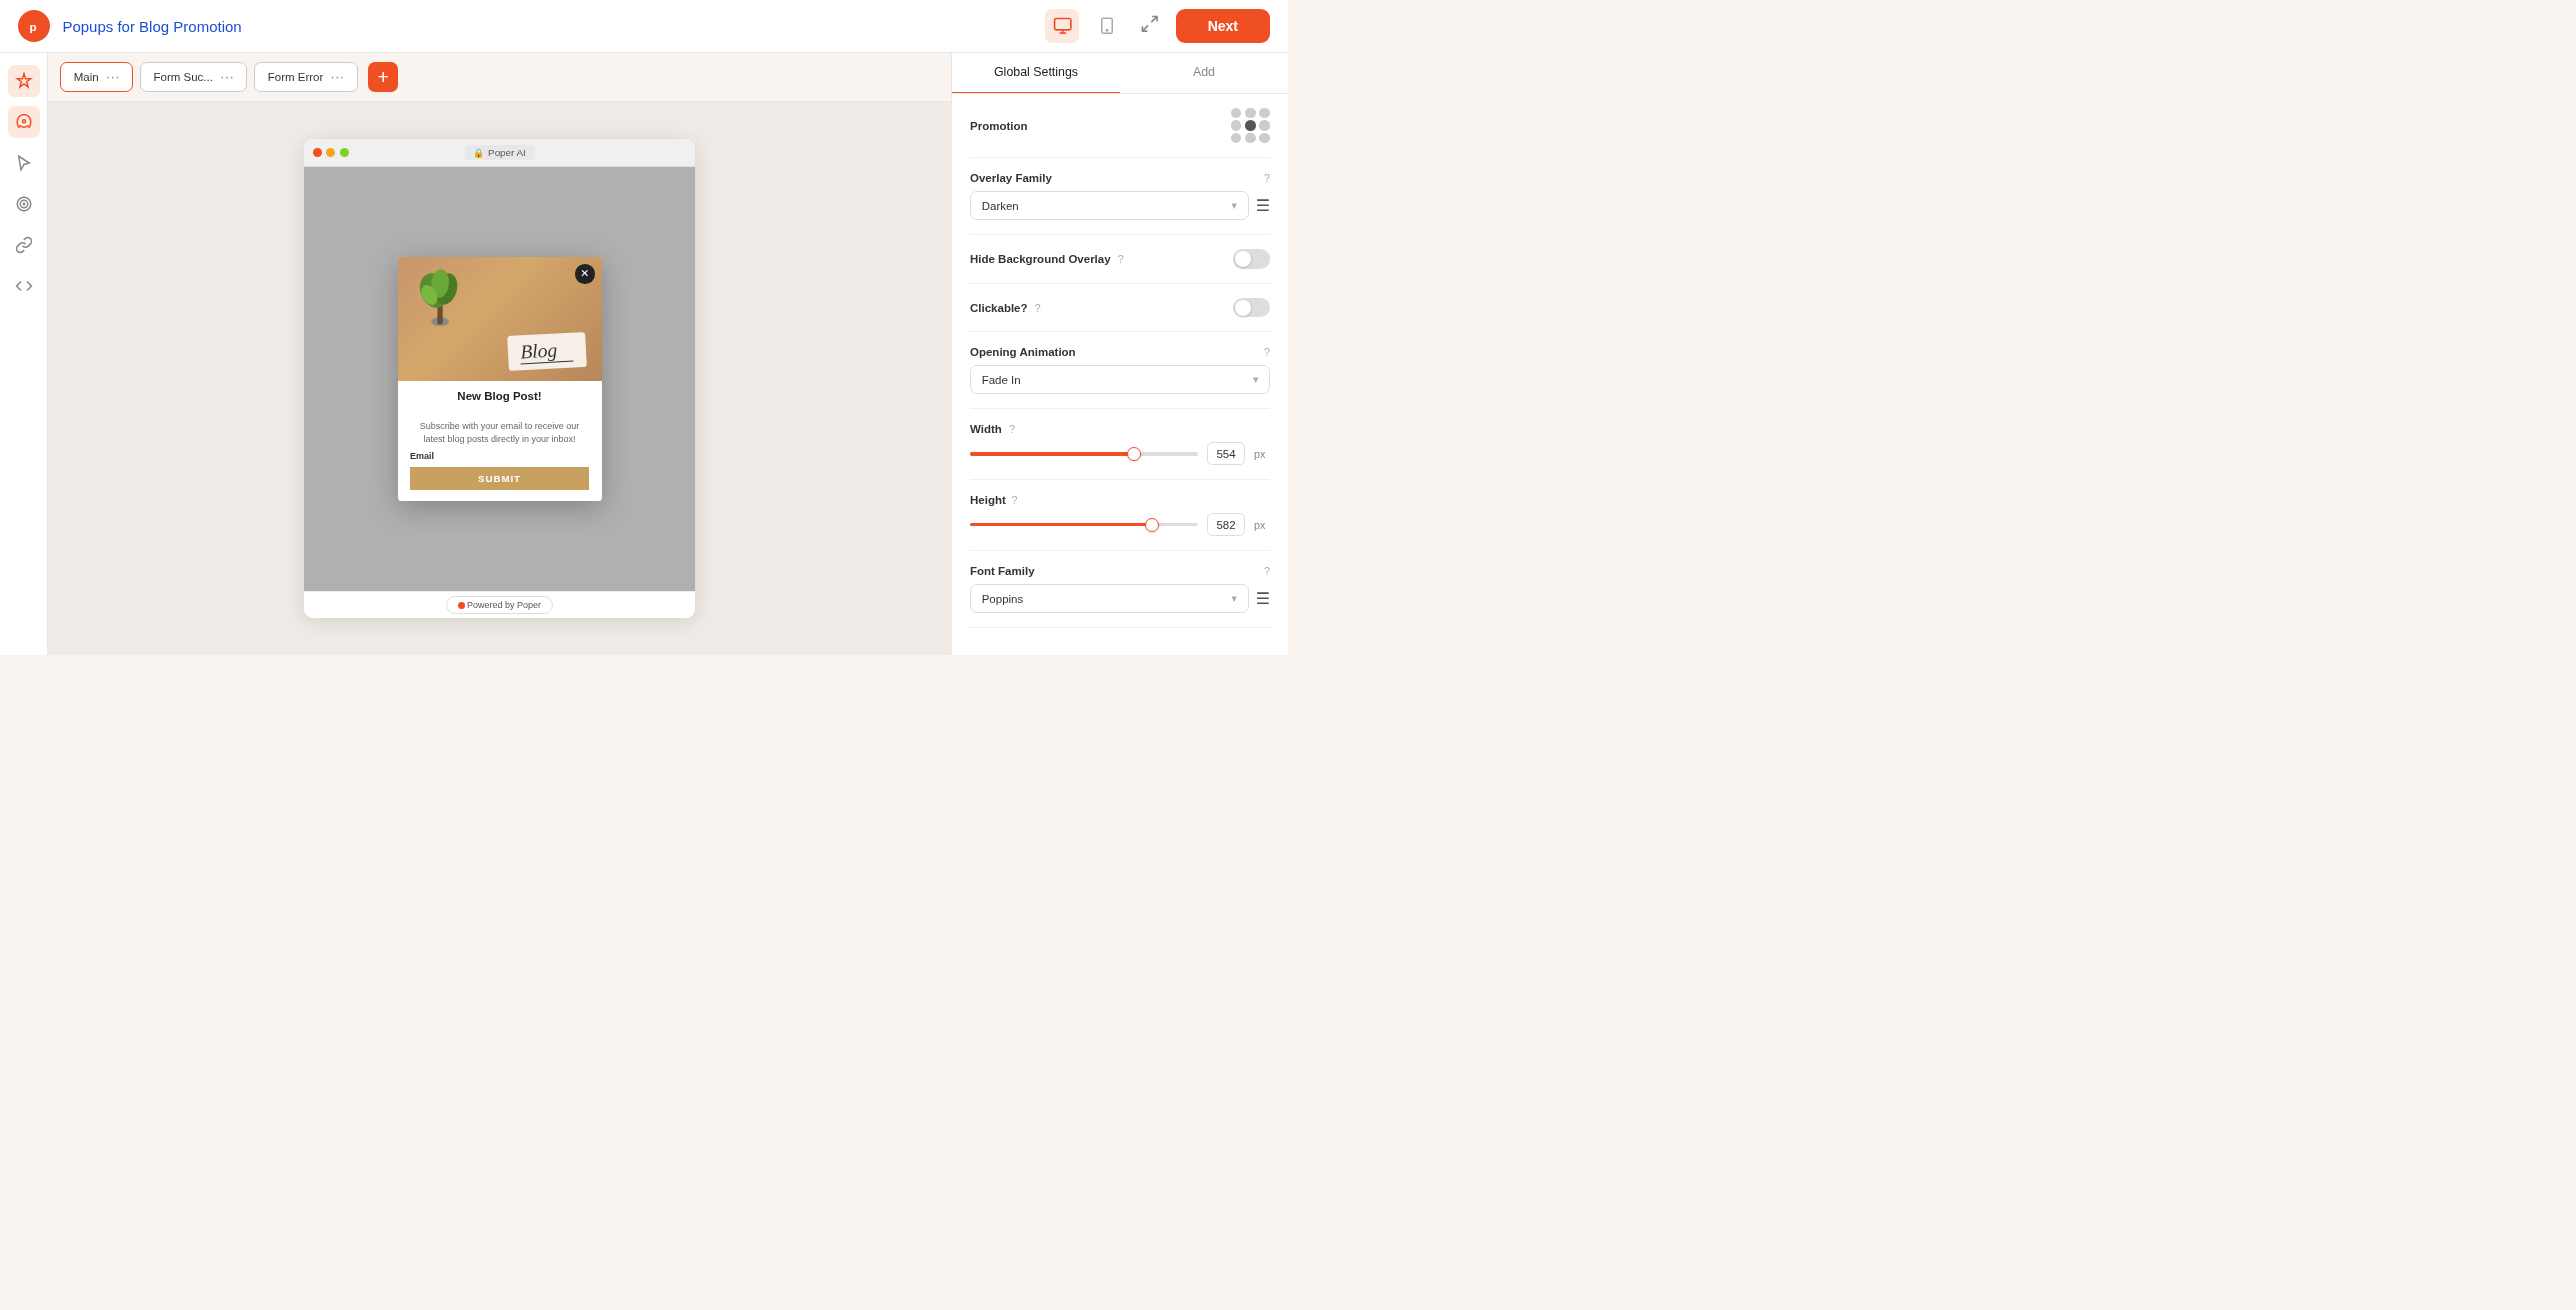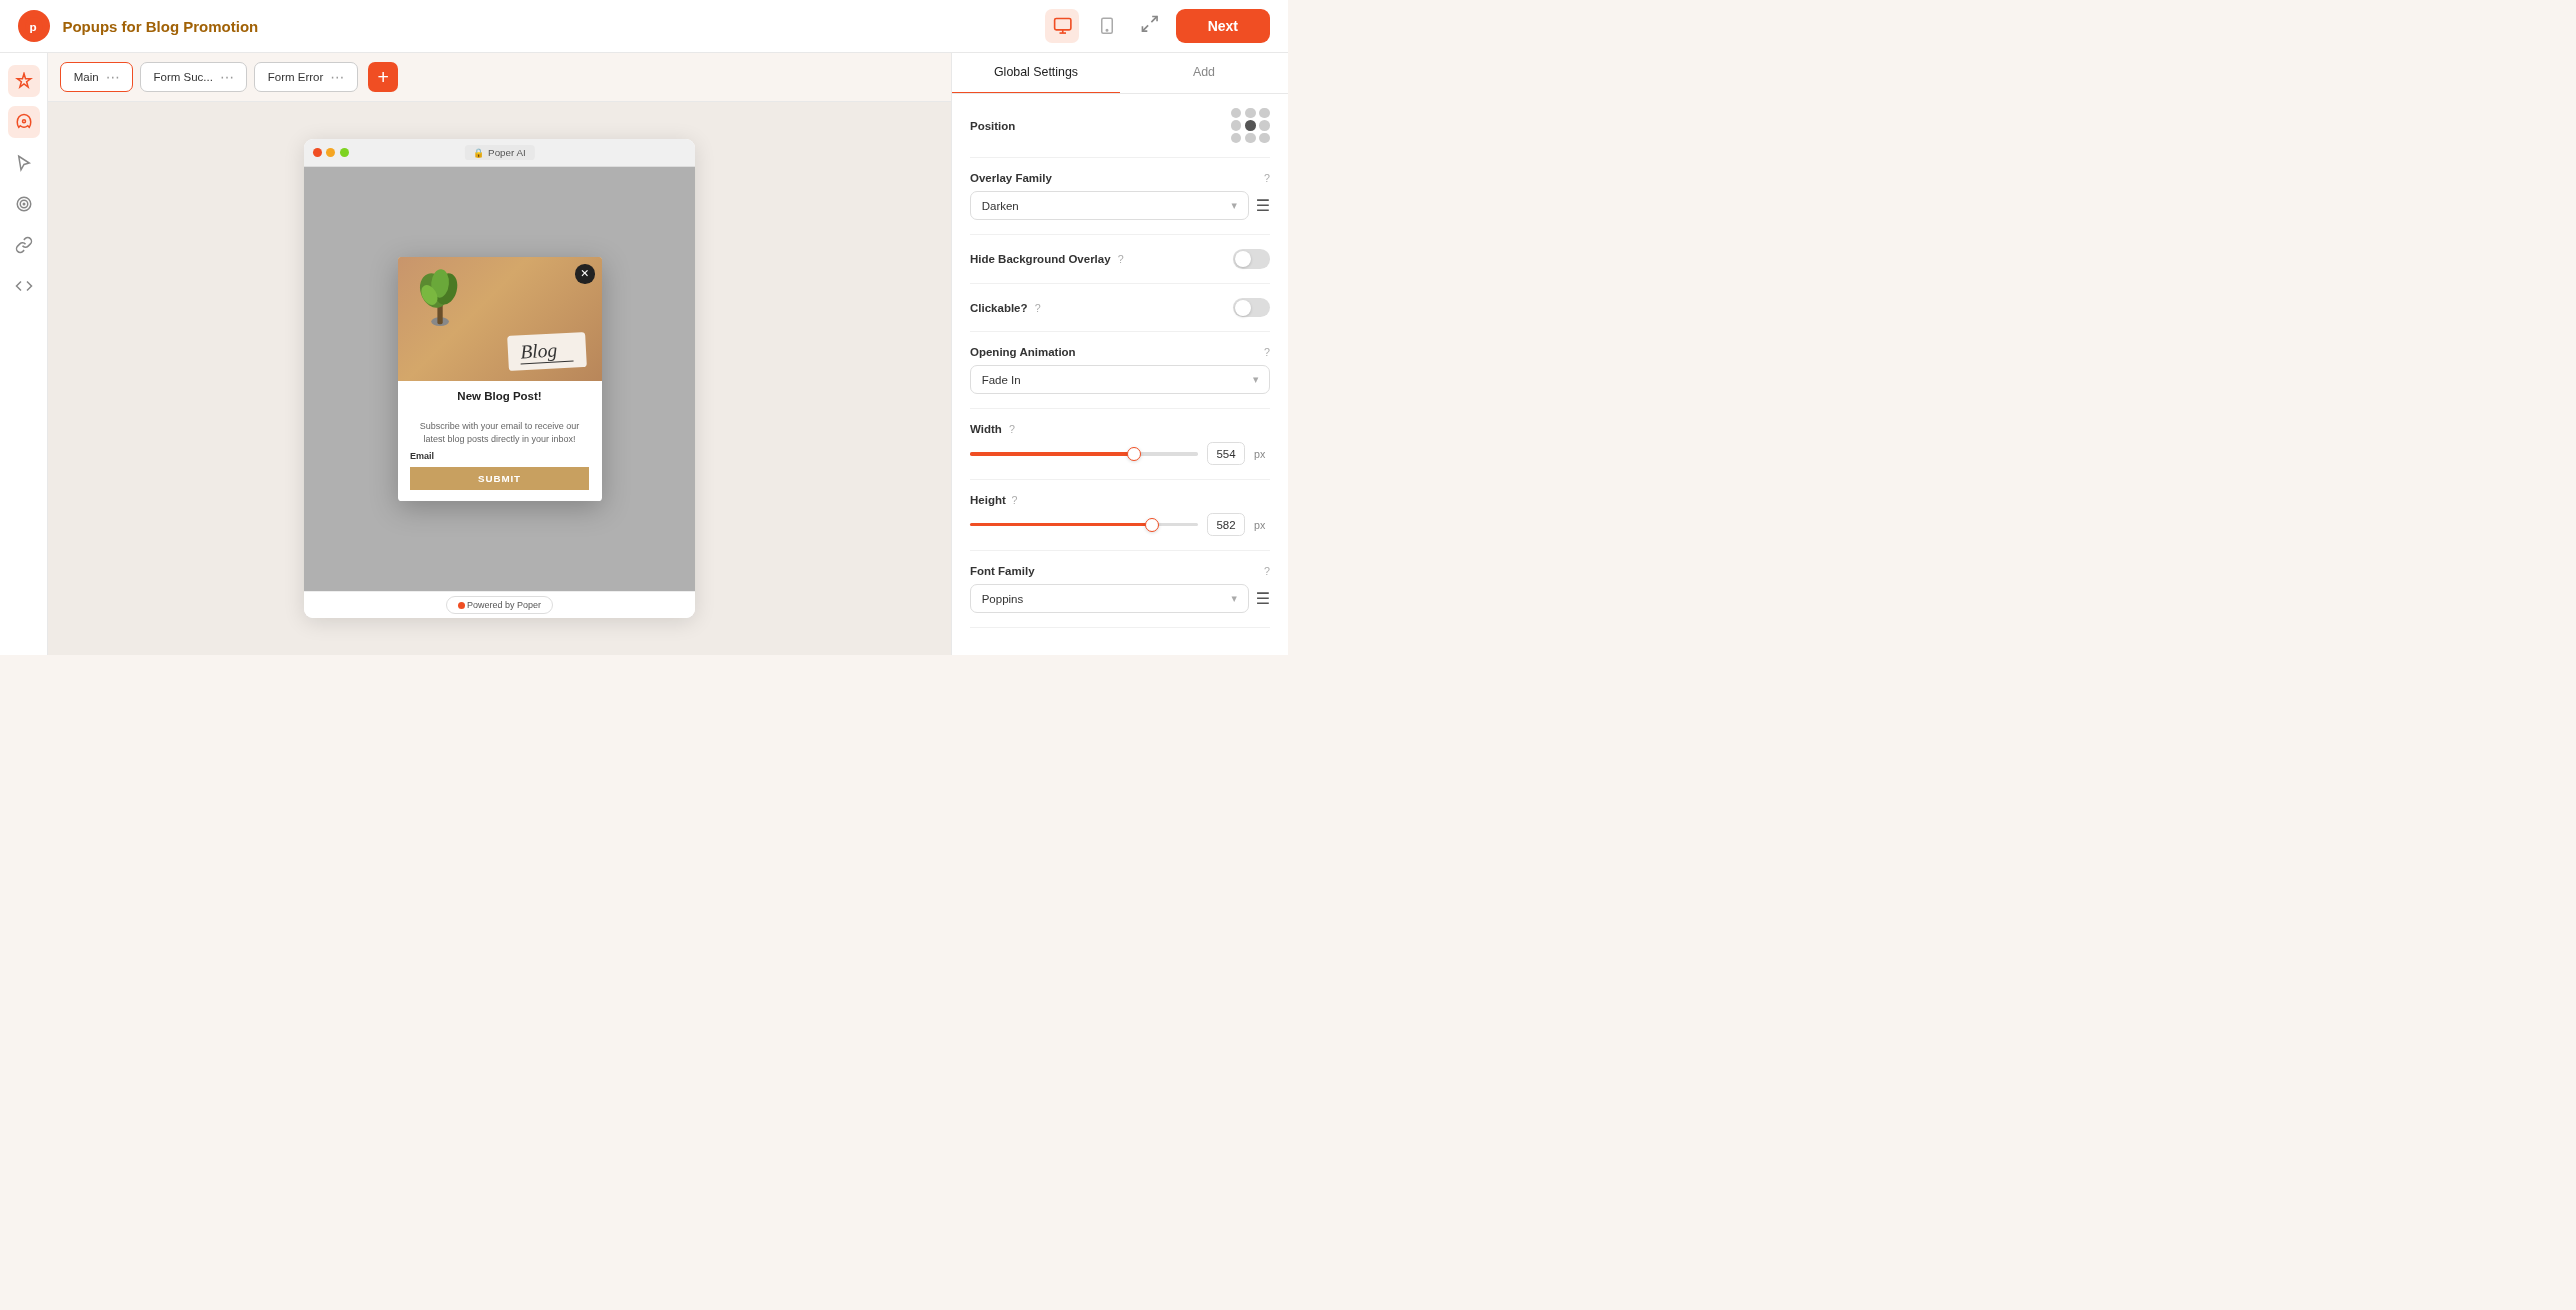--- a/index.html
+++ b/index.html
@@ -9,21 +9,21 @@
     .top-bar {
       display: flex; align-items: center; justify-content: space-between;
       background: #fff; height: 53px; padding: 0 18px;
       border-bottom: 0.9px solid #e8e8e8; position: relative; z-index: 10;
     }
     .top-bar-left { display: flex; align-items: center; gap: 12.4px; }
     .logo-icon {
       width: 32px; height: 32px; background: #f04e23; border-radius: 50%;
       display: flex; align-items: center; justify-content: center; color: #fff; font-weight: bold; font-size: 14px;
     }
-    .page-title { font-size: 15px; font-weight: 700; color: #a16207; }
+    .page-title { font-size: 15px; font-weight: 400; color: #1d4ed8; }
     .top-bar-right { display: flex; align-items: center; gap: 10.7px; }
     .device-btn {
       width: 34px; height: 34px; border-radius: 7px; border: none; cursor: pointer;
       display: flex; align-items: center; justify-content: center; background: transparent; font-size: 16px; color: #888;
     }
     .device-btn.active { background: #fde8e0; color: #f04e23; }
     .expand-btn { background: transparent; border: none; cursor: pointer; font-size: 18px; color: #888; padding: 5.3px; }
     .next-btn {
       background: #f04e23; color: #fff; border: none; border-radius: 9px;
       padding: 9px 32px; font-size: 14px; font-weight: 600; cursor: pointer;
@@ -362,21 +362,21 @@
         <span>Global Settings</span>
       </div>
       <div class="panel-tab">
         <span>Add</span>
       </div>
     </div>
 
     <div class="panel-body">
 
       <div class="section-row">
-        <span class="section-label">Position</span>
+        <span class="section-label">Promotion</span>
         <div class="position-grid">
           <div class="position-row">
             <div class="pos-dot"></div>
             <div class="pos-dot"></div>
             <div class="pos-dot"></div>
           </div>
           <div class="position-row">
             <div class="pos-dot"></div>
             <div class="pos-dot active"></div>
             <div class="pos-dot"></div>

